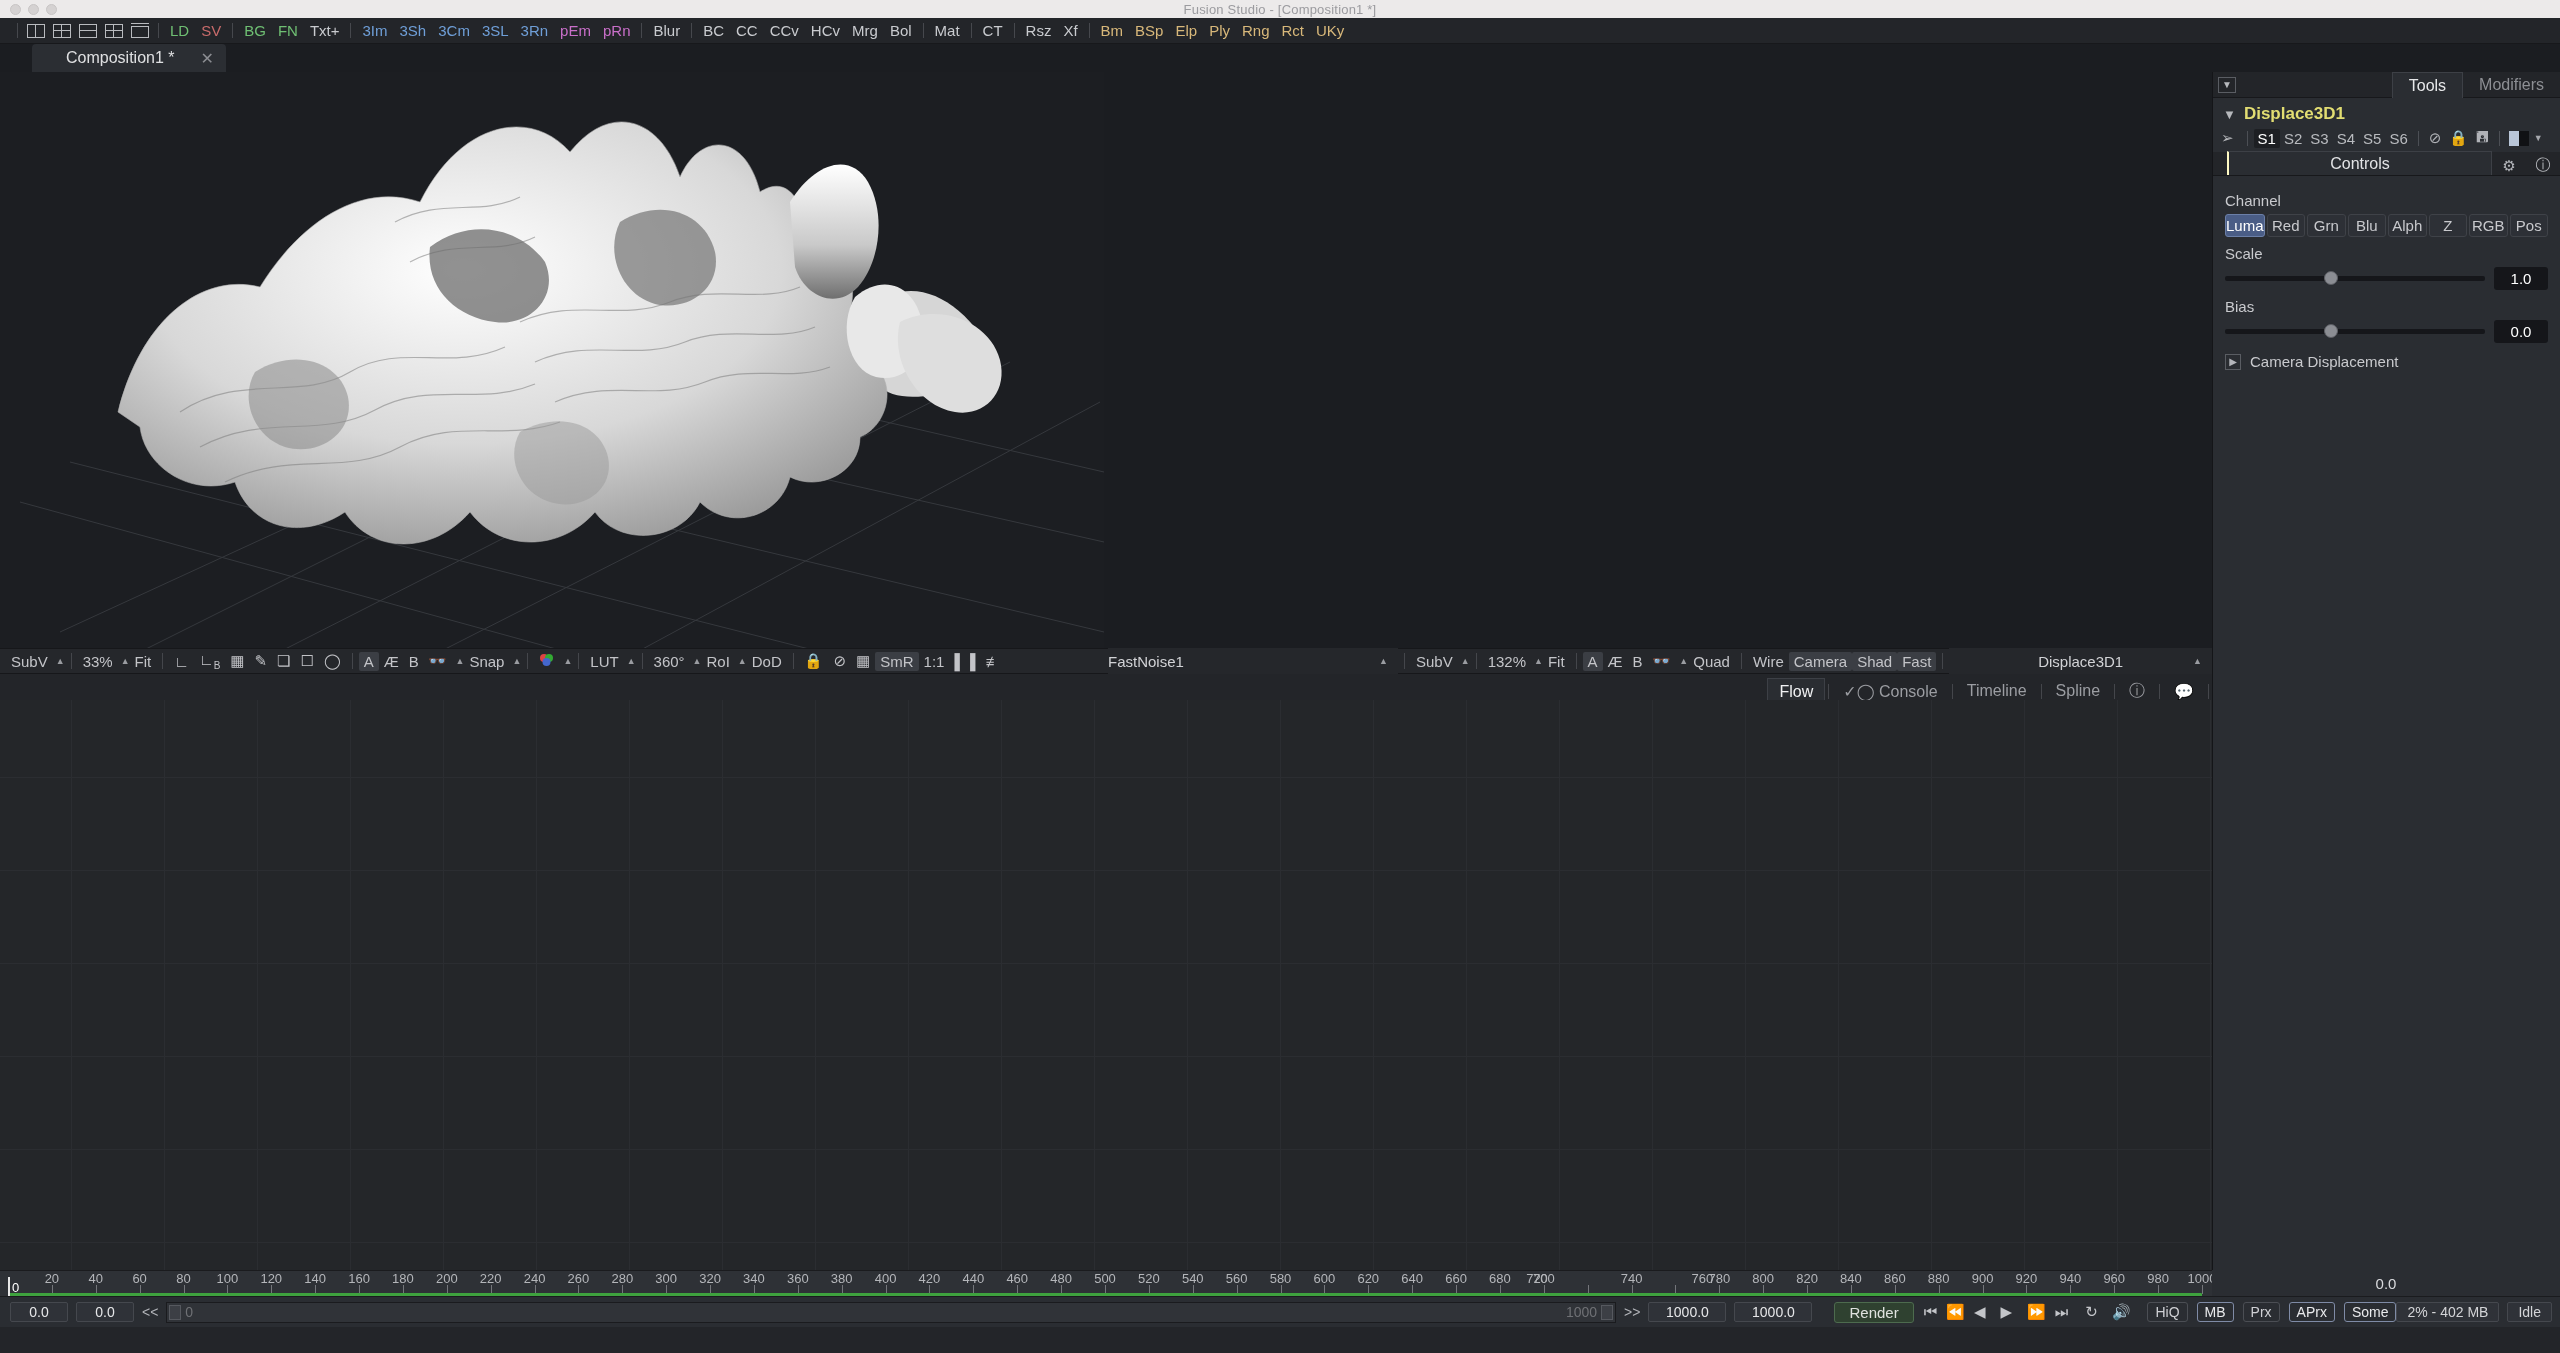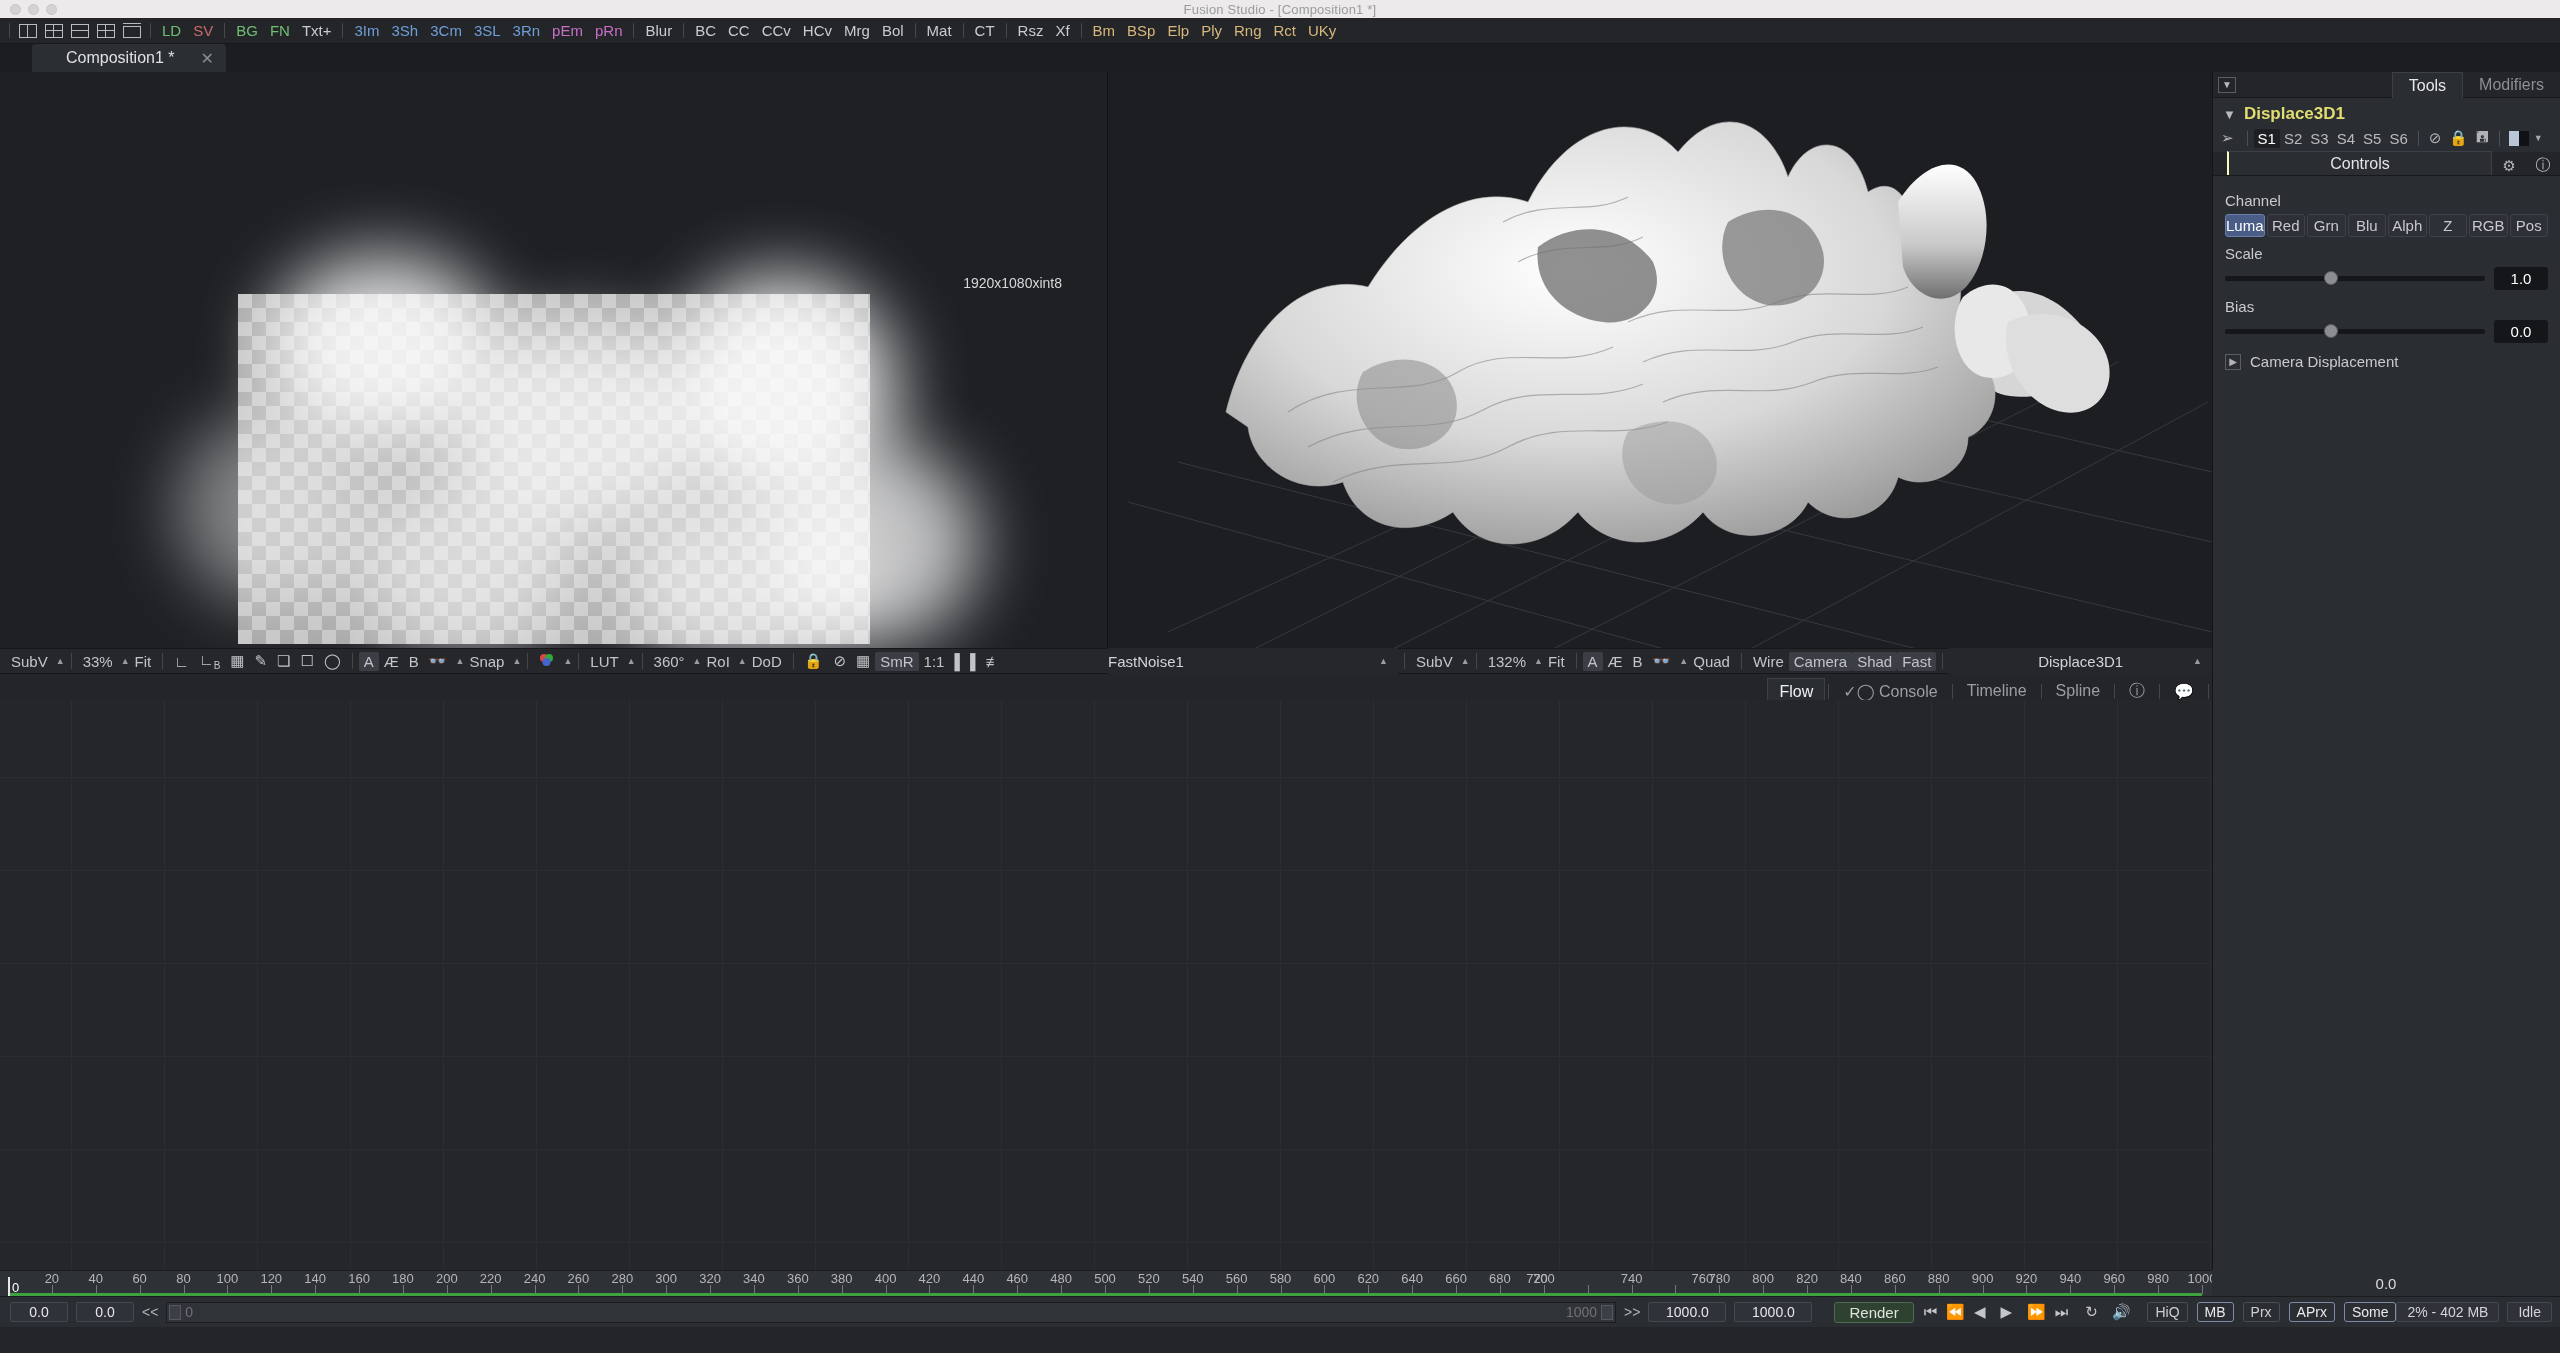--- a/index.html
+++ b/index.html
@@ -20,21 +20,21 @@
   .traffic{ display:flex; gap:7px; margin-left:10px; }
   .traffic i{ width:11px; height:11px; border-radius:50%; background:#d5d2d2; border:1px solid #c8c5c5; display:block;}
   .title-text{
     position:absolute; left:0; right:0; text-align:center;
     font-size:13px; color:#9b9b9f; letter-spacing:.2px;
   }
 
   
   .toolbar{
     position:absolute; left:0; top:18px; width:2560px; height:26px;
-    background:#232529; display:flex; align-items:center; padding-left:4px;
+    background:#232529; display:flex; align-items:center; padding-left:12px;
     border-bottom:1px solid #17181b;
   }
   .tb-item{ font-size:15px; padding:1px 6px; white-space:nowrap; cursor:default; }
   .tb-sep{ width:1px; height:15px; background:#46484d; margin:0 5px; flex:0 0 auto;}
   .tb-icon{ width:20px; height:16px; margin:0 3px; position:relative; display:inline-block;}
   .tb-icon .bx{ position:absolute; inset:1px; border:1.4px solid #b9bbbf;}
   .tb-icon .vl{ position:absolute; top:1px; bottom:1px; width:1.4px; background:#b9bbbf;}
   .tb-icon .hl{ position:absolute; left:1px; right:1px; height:1.4px; background:#b9bbbf;}
 
   
@@ -267,32 +267,20 @@
 
   <div class="tabstrip">
     <div class="comp-tab">
       <span>Composition1 *</span>
       <span class="x">✕</span>
     </div>
   </div>
 
   <div class="viewers">
 
-    <div class="viewer left">
-      <div class="res-label">1920x1080xint8</div>
-      <div class="checker-img">
-        <div class="blob" style="left:30px;  top:-40px; width:230px; height:190px; opacity:.82;"></div>
-        <div class="blob" style="left:210px; top:30px;  width:260px; height:210px; opacity:.70;"></div>
-        <div class="blob" style="left:430px; top:-20px; width:230px; height:230px; opacity:.85;"></div>
-        <div class="blob" style="left:120px; top:180px; width:220px; height:180px; opacity:.55;"></div>
-        <div class="blob" style="left:380px; top:200px; width:250px; height:170px; opacity:.62;"></div>
-        <div class="blob" style="left:-60px; top:120px; width:190px; height:190px; opacity:.45;"></div>
-        <div class="blob" style="left:540px; top:150px; width:200px; height:200px; opacity:.72;"></div>
-      </div>
-    </div>
 
     <div class="viewer right">
       <svg width="1104" height="592" style="position:absolute;left:0;top:0;">
         <defs>
           <radialGradient id="surf" cx="45%" cy="35%" r="75%">
             <stop offset="0%" stop-color="#ffffff"></stop>
             <stop offset="55%" stop-color="#d8d8d8"></stop>
             <stop offset="100%" stop-color="#8e8e8e"></stop>
           </radialGradient>
           <linearGradient id="ridge" x1="0" y1="0" x2="0" y2="1">

